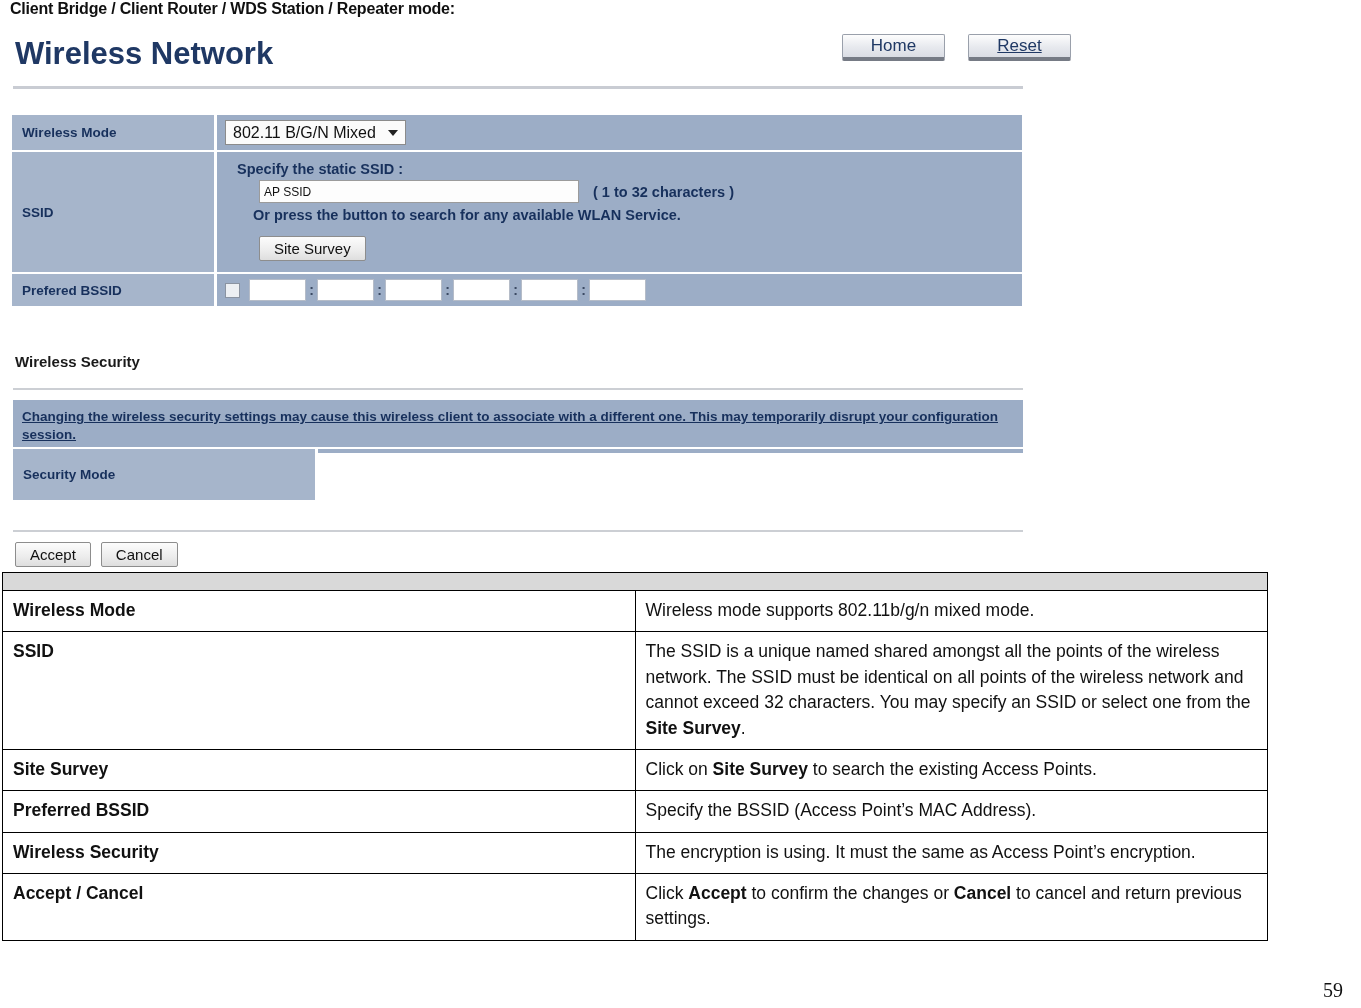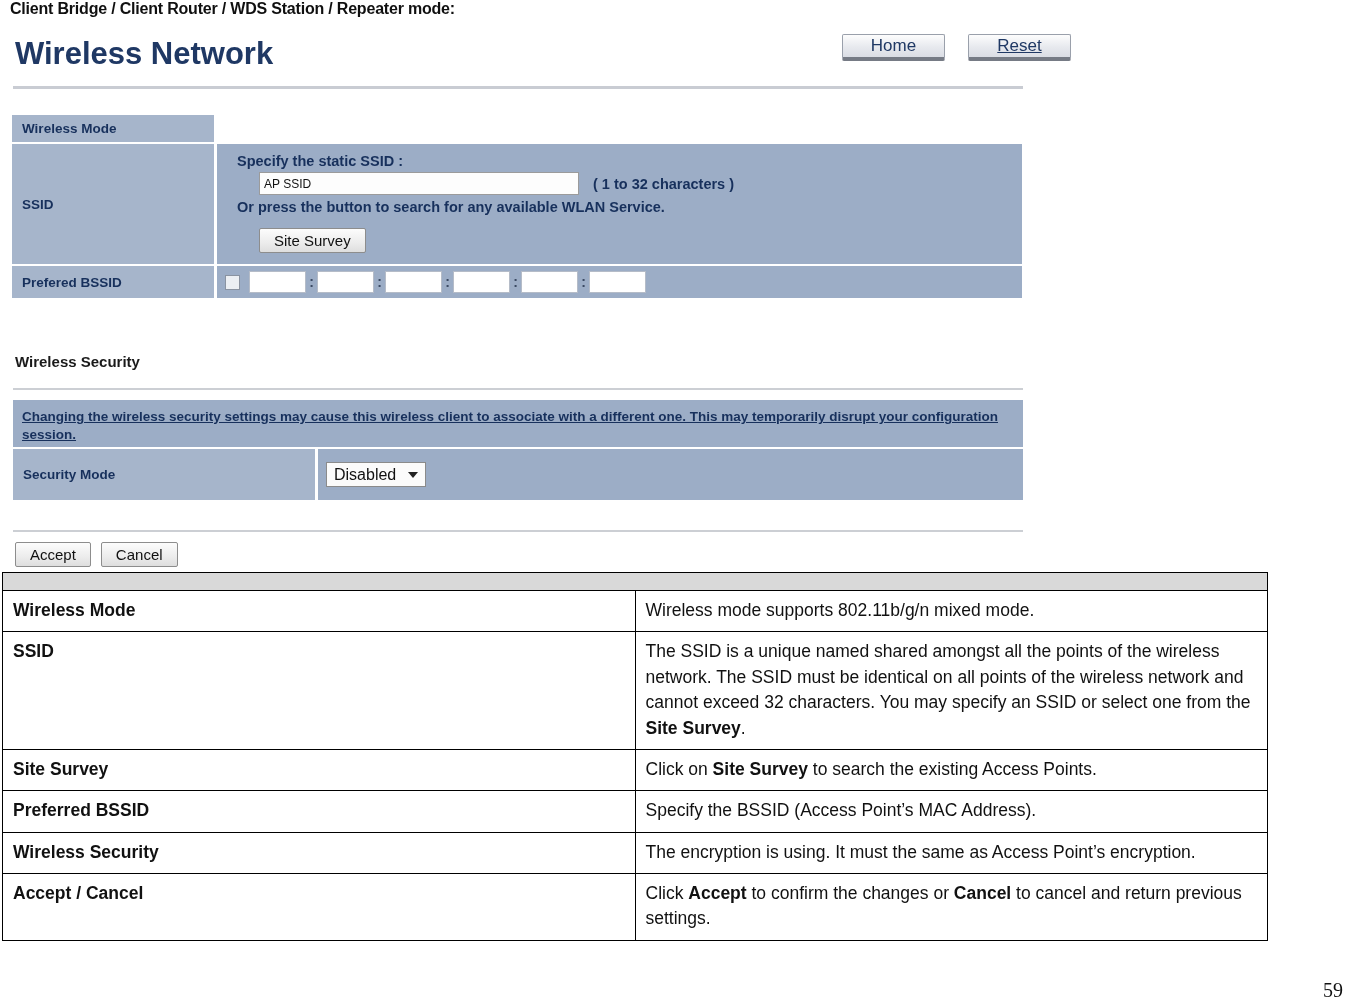--- a/index.html
+++ b/index.html
@@ -156,21 +156,21 @@
   .ssid-hint {
     margin-left: 14px;
     font-size: 14.5px;
     font-weight: bold;
     color: #17305c;
   }
   .ssid-line3 {
     font-size: 14.5px;
     font-weight: bold;
     color: #17305c;
-    margin: 4px 0 0 12px;
+    margin: 4px 0 0 28px;
   }
   .sitesurvey-wrap { margin: 13px 0 6px 34px; }
   .btn3d {
     display: inline-flex;
     align-items: center;
     justify-content: center;
     background: linear-gradient(#fcfcfc, #ececec 60%, #dedede);
     border: 1px solid #8d8d8d;
     border-radius: 2px;
     font-size: 15px;
@@ -328,20 +328,26 @@
   <div class="shot-title">Wireless Network</div>
   <div class="shot-title-rule"></div>
 
   <div class="topbtn home">Home</div>
   <div class="topbtn reset">Reset</div>
 
   <div class="panel">
 
     <div class="prow">
       <div class="plabel">Wireless Mode</div>
+      <div class="pvalue">
+        <div class="sel">
+          <span>802.11 B/G/N Mixed</span>
+          <span class="caret"></span>
+        </div>
+      </div>
     </div>
 
     <div class="prow">
       <div class="plabel">SSID</div>
       <div class="pvalue block">
         <div class="ssid-line1">Specify the static SSID  :</div>
         <div class="ssid-row2">
           <div class="ssid-input">AP SSID</div>
           <div class="ssid-hint">( 1 to 32 characters )</div>
         </div>
@@ -373,26 +379,20 @@
     </div>
 
   </div>
 
   <div class="sec-heading">Wireless Security</div>
   <div class="sec-rule"></div>
   <div class="warn-box">Changing the wireless security settings may cause this wireless client to associate with a different one. This may temporarily disrupt your configuration session.</div>
 
   <div class="secmode-row">
     <div class="secmode-label">Security Mode</div>
-    <div class="secmode-value">
-      <div class="sel">
-        <span>Disabled</span>
-        <span class="caret"></span>
-      </div>
-    </div>
   </div>
 
   <div class="bot-rule"></div>
   <div class="bot-btns">
     <div class="btn3d">Accept</div>
     <div class="btn3d">Cancel</div>
   </div>
 
 </div>
 

